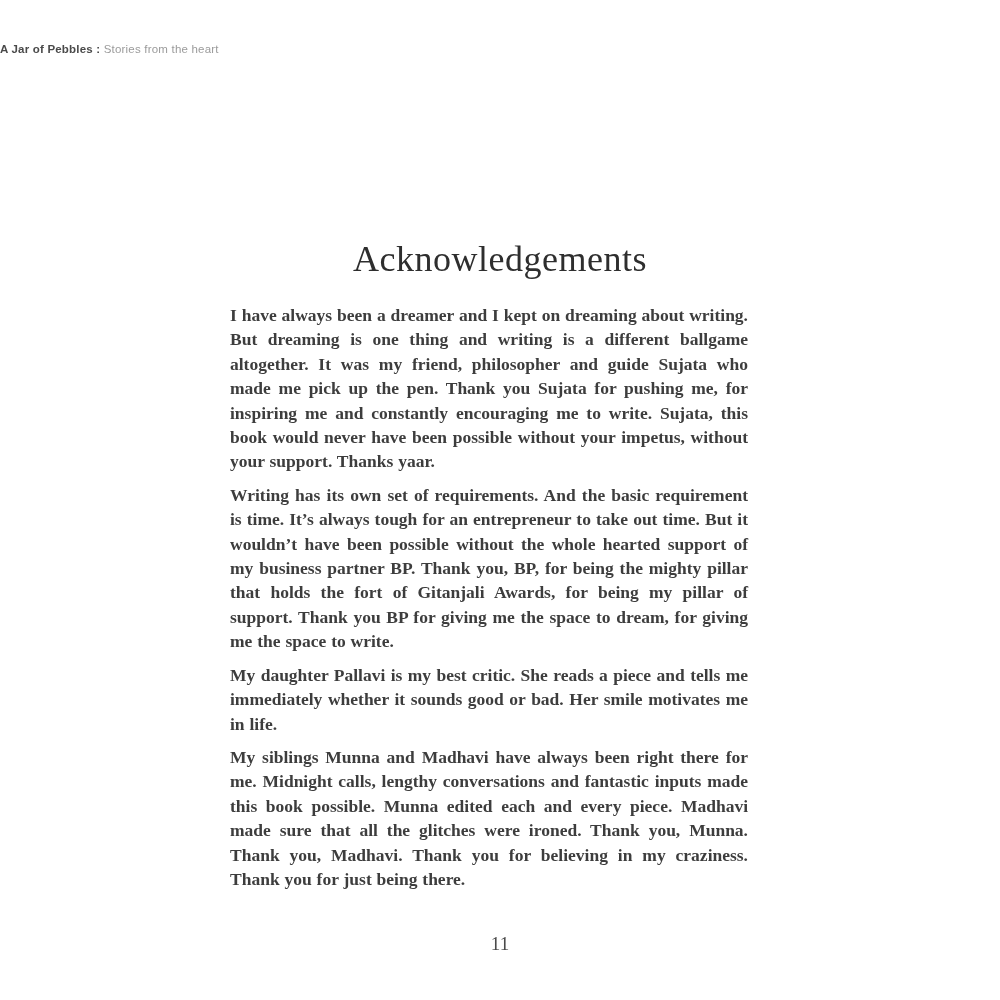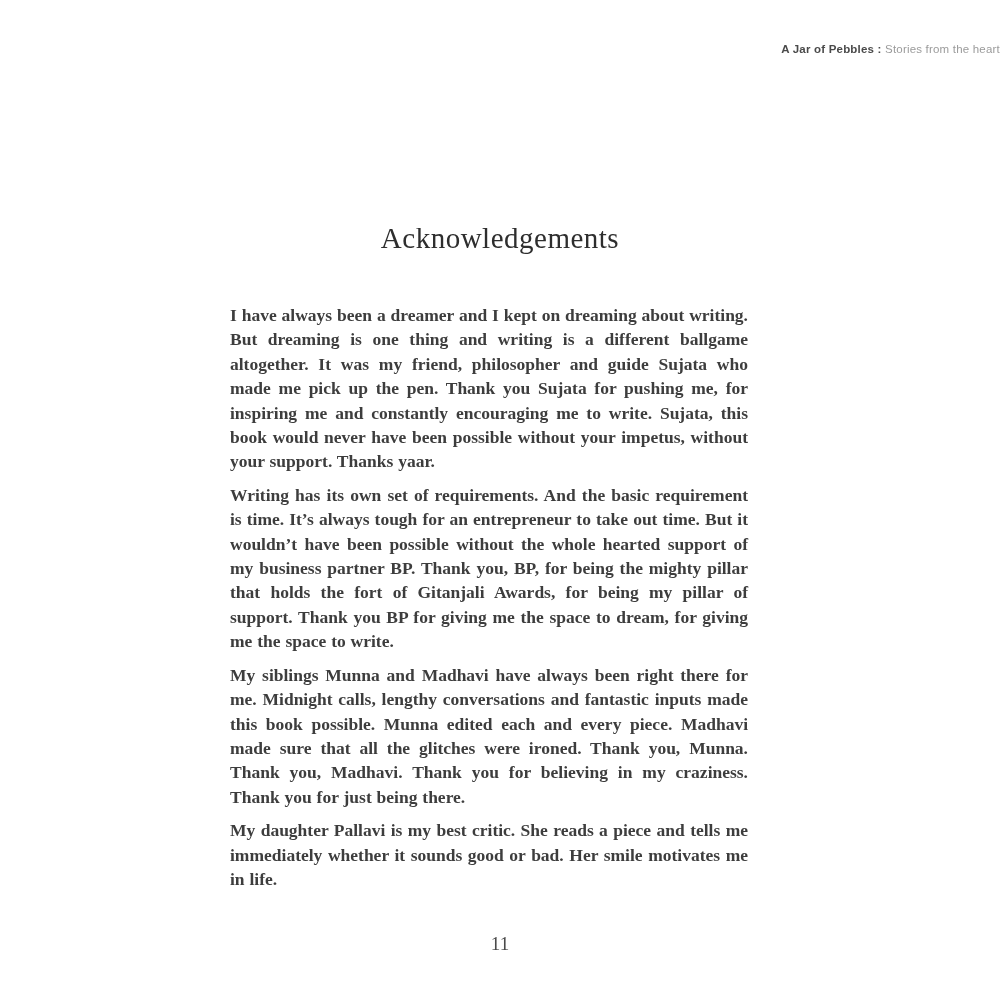--- a/index.html
+++ b/index.html
@@ -10,42 +10,42 @@
     height: 1000px;
     background: #ffffff;
     font-family: "Liberation Serif", serif;
     overflow: hidden;
   }
   .running-header {
     position: absolute;
     top: 43px;
     left: 0;
     width: 100%;
-    text-align: right;
+    text-align: left;
     font-family: "Liberation Sans", sans-serif;
     font-size: 11.5px;
     letter-spacing: 0.2px;
   }
   .running-header .book-title {
     color: #4a4a4a;
     font-weight: 600;
   }
   .running-header .book-subtitle {
     color: #9b9b9b;
     font-weight: 400;
   }
   .chapter-title {
     position: absolute;
-    top: 222px;
+    top: 238px;
     left: 0;
     width: 100%;
     text-align: center;
     font-family: "Liberation Serif", serif;
     font-weight: 400;
-    font-size: 29px;
+    font-size: 36px;
     color: #2e2e2e;
     letter-spacing: 0.5px;
   }
   .body-text {
     position: absolute;
     top: 303px;
     left: 230px;
     width: 518px;
     color: #3d3d3d;
     font-size: 17.5px;
@@ -76,19 +76,19 @@
     <span class="book-title">A Jar of Pebbles :</span>
     <span> </span>
     <span class="book-subtitle">Stories from the heart</span>
   </div>
 
   <h1 class="chapter-title">Acknowledgements</h1>
 
   <div class="body-text">
     <p>I have always been a dreamer and I kept on dreaming about writing. But dreaming is one thing and writing is a different ballgame altogether. It was my friend, philosopher and guide Sujata who made me pick up the pen. Thank you Sujata for pushing me, for inspiring me and constantly encouraging me to write. Sujata, this book would never have been possible without your impetus, without your support. Thanks yaar.</p>
     <p>Writing has its own set of requirements. And the basic requirement is time. It’s always tough for an entrepreneur to take out time. But it wouldn’t have been possible without the whole hearted support of my business partner BP. Thank you, BP, for being the mighty pillar that holds the fort of Gitanjali Awards, for being my pillar of support. Thank you BP for giving me the space to dream, for giving me the space to write.</p>
+    <p>My daughter Pallavi is my best critic. She reads a piece and tells me immediately whether it sounds good or bad. Her smile motivates me in life.</p>
     <p>My siblings Munna and Madhavi have always been right there for me. Midnight calls, lengthy conversations and fantastic inputs made this book possible. Munna edited each and every piece. Madhavi made sure that all the glitches were ironed. Thank you, Munna. Thank you, Madhavi. Thank you for believing in my craziness. Thank you for just being there.</p>
-    <p>My daughter Pallavi is my best critic. She reads a piece and tells me immediately whether it sounds good or bad. Her smile motivates me in life.</p>
   </div>
 
   <div class="page-number">11</div>
 
 </div>
 
 </body></html>

